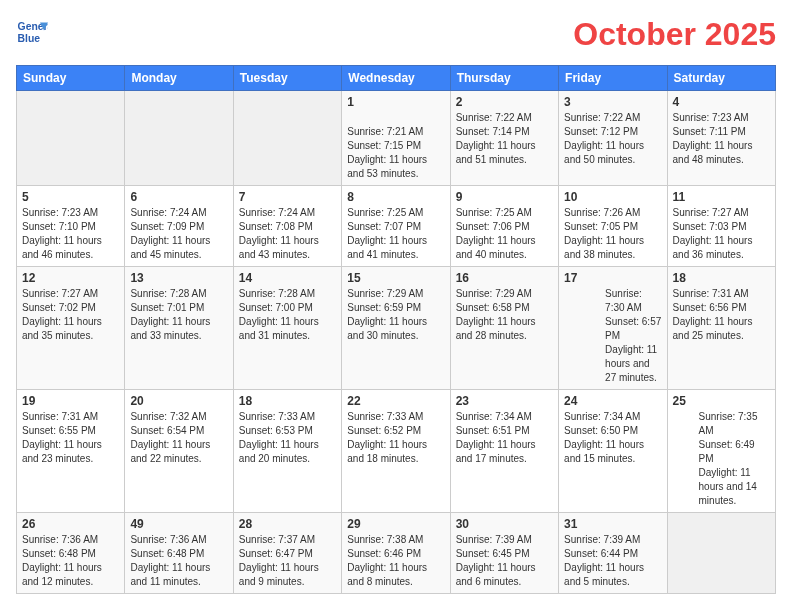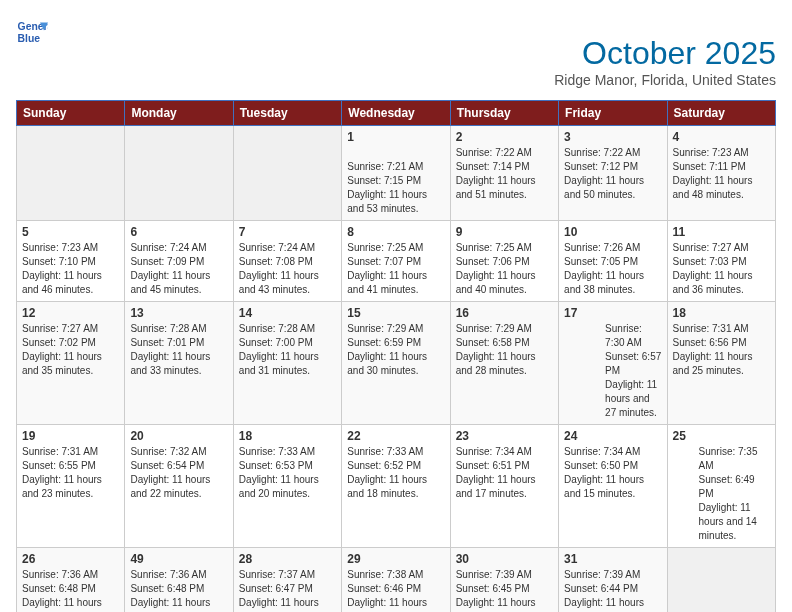--- a/index.html
+++ b/index.html
@@ -23,35 +23,34 @@
     }
     .logo-icon {
       width: 32px;
       height: 32px;
     }
     .title-block {
       text-align: right;
     }
     .month-title {
       font-size: 32px;
-      font-weight: normal;
-      color: #0369a1;
-      margin-top: 19px;
+      font-weight: bold;
+      color: #ef4444;
     }
     .location {
       font-size: 14px;
       color: #555;
     }
     .calendar {
       width: 100%;
       border-collapse: collapse;
       border: 1px solid #ccc;
     }
     .calendar th {
-      background-color: #7f1d1d;
+      background-color: #3b82f6;
       color: #fff;
       font-size: 12px;
       font-weight: bold;
       padding: 5px 6px;
       text-align: left;
       border: 1px solid #4070c0;
     }
     .calendar td {
       width: calc(100% / 7);
       vertical-align: top;
@@ -89,21 +88,20 @@
 <div class="header">
   <div class="logo">
     <svg class="logo-icon" viewBox="0 0 40 40">
       <text x="2" y="18" font-size="13" font-weight="bold" fill="#2a5db0">General</text>
       <text x="2" y="32" font-size="13" font-weight="bold" fill="#2a5db0">Blue</text>
       <polygon points="30,8 40,8 35,18" fill="#4a90d9"></polygon>
     </svg>
   </div>
   <div class="title-block">
     <div class="month-title">October 2025</div>
-    <div class="location">Ridge Manor, Florida, United States</div>
   </div>
 </div>
 
 <table class="calendar">
   <thead>
     <tr>
     <th>Sunday</th>
         <th>Monday</th>
         <th>Tuesday</th>
         <th>Wednesday</th>

